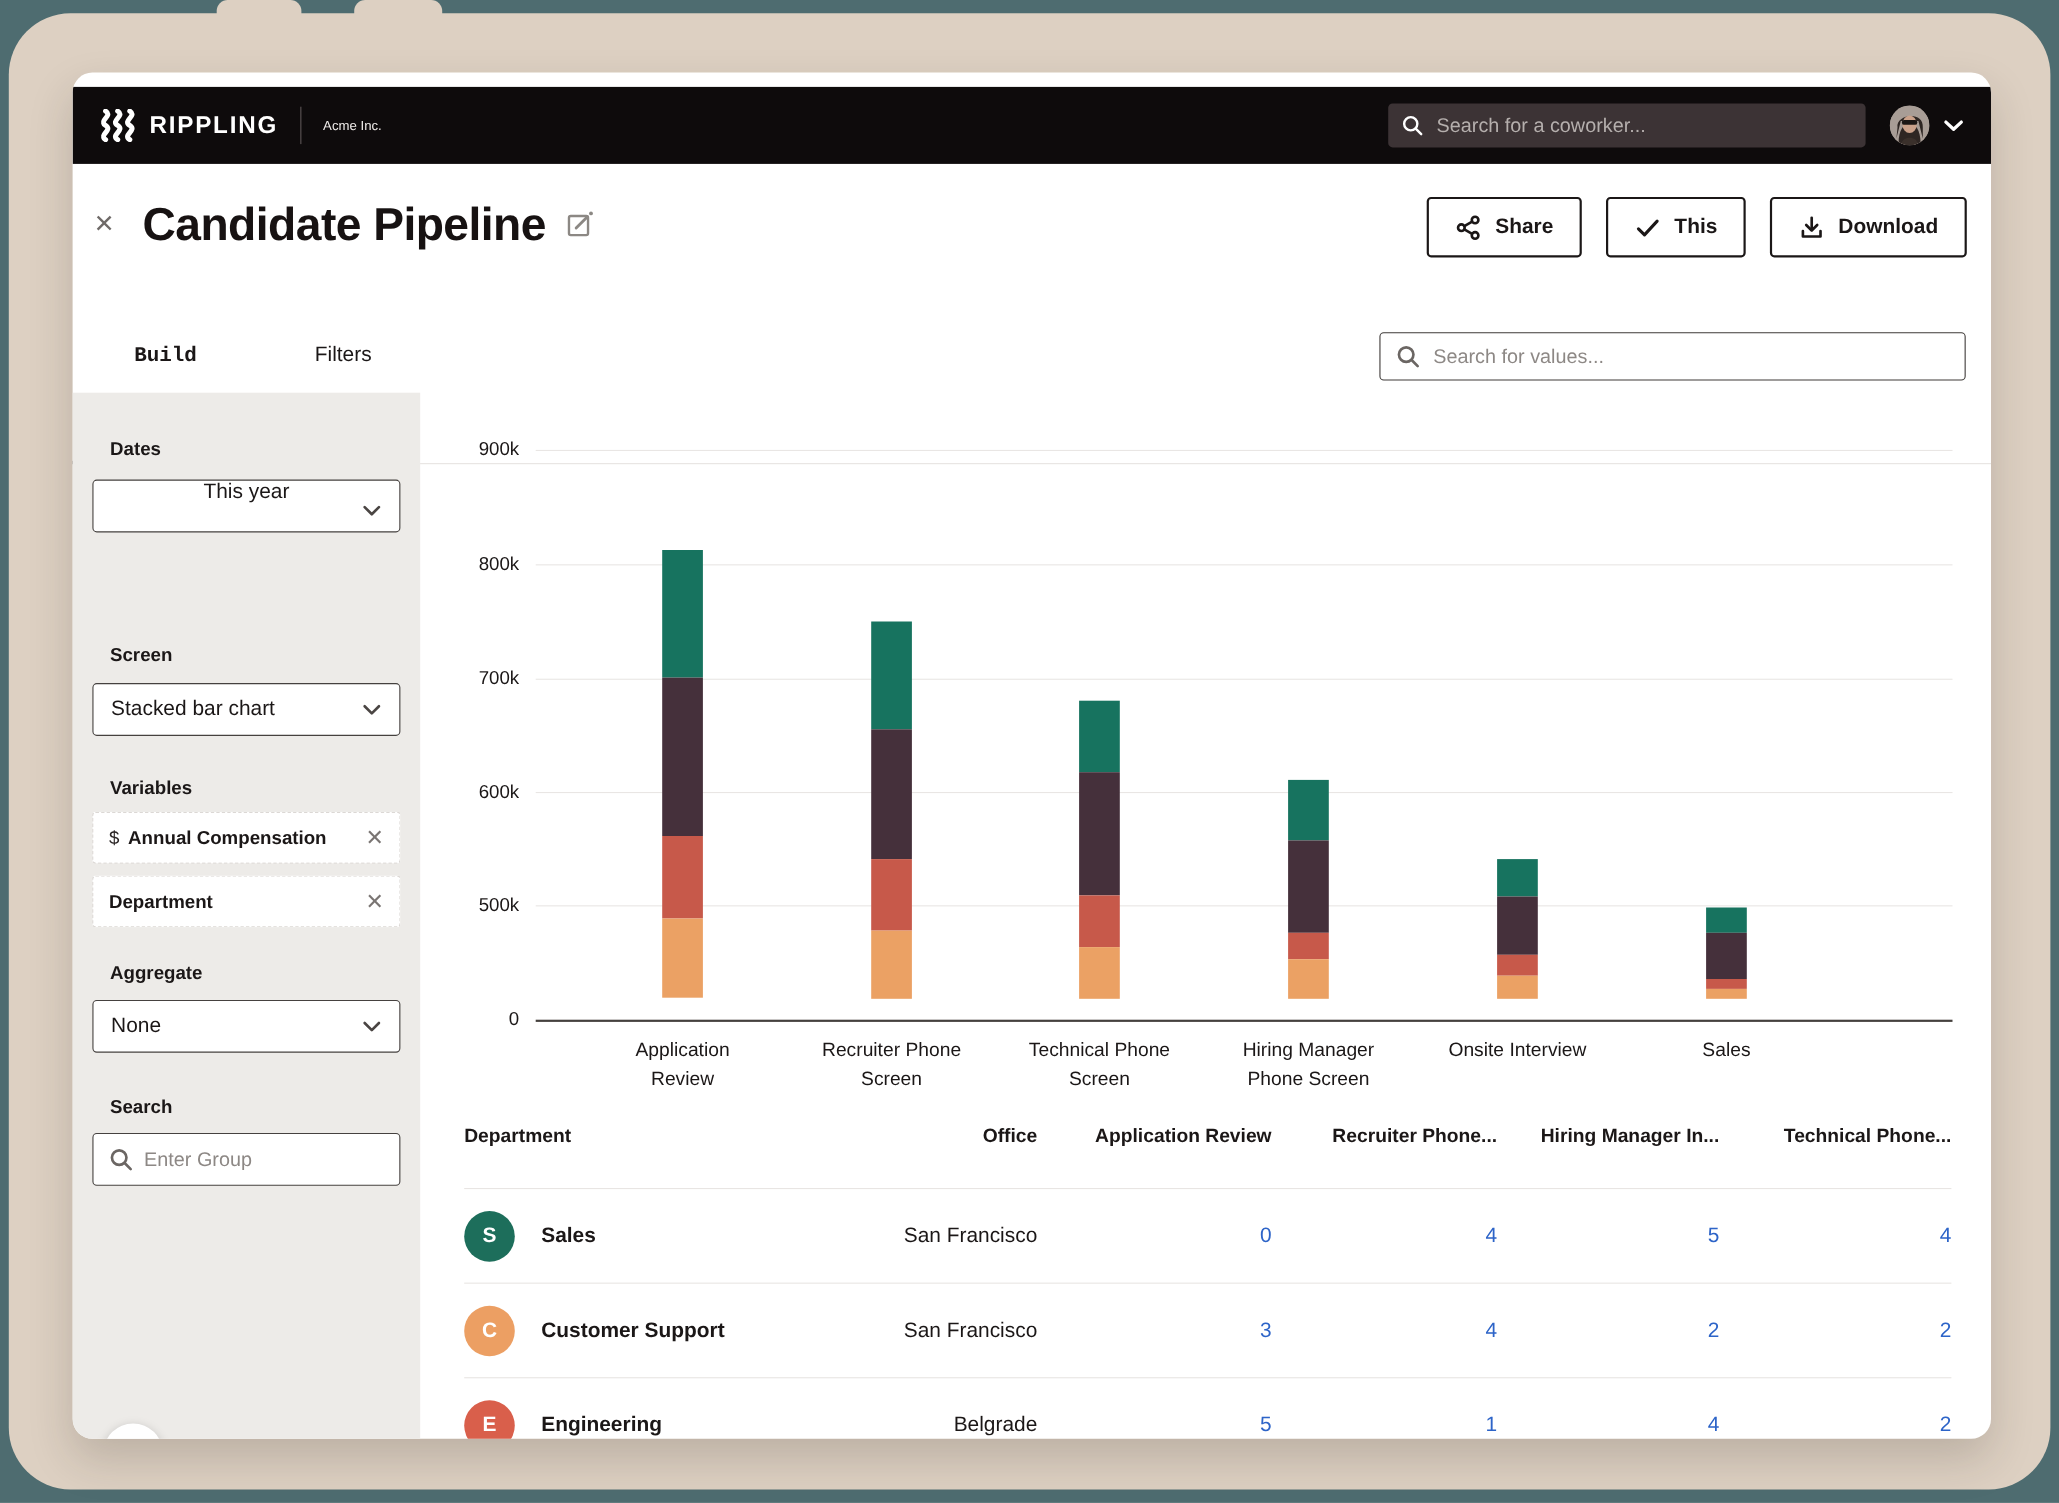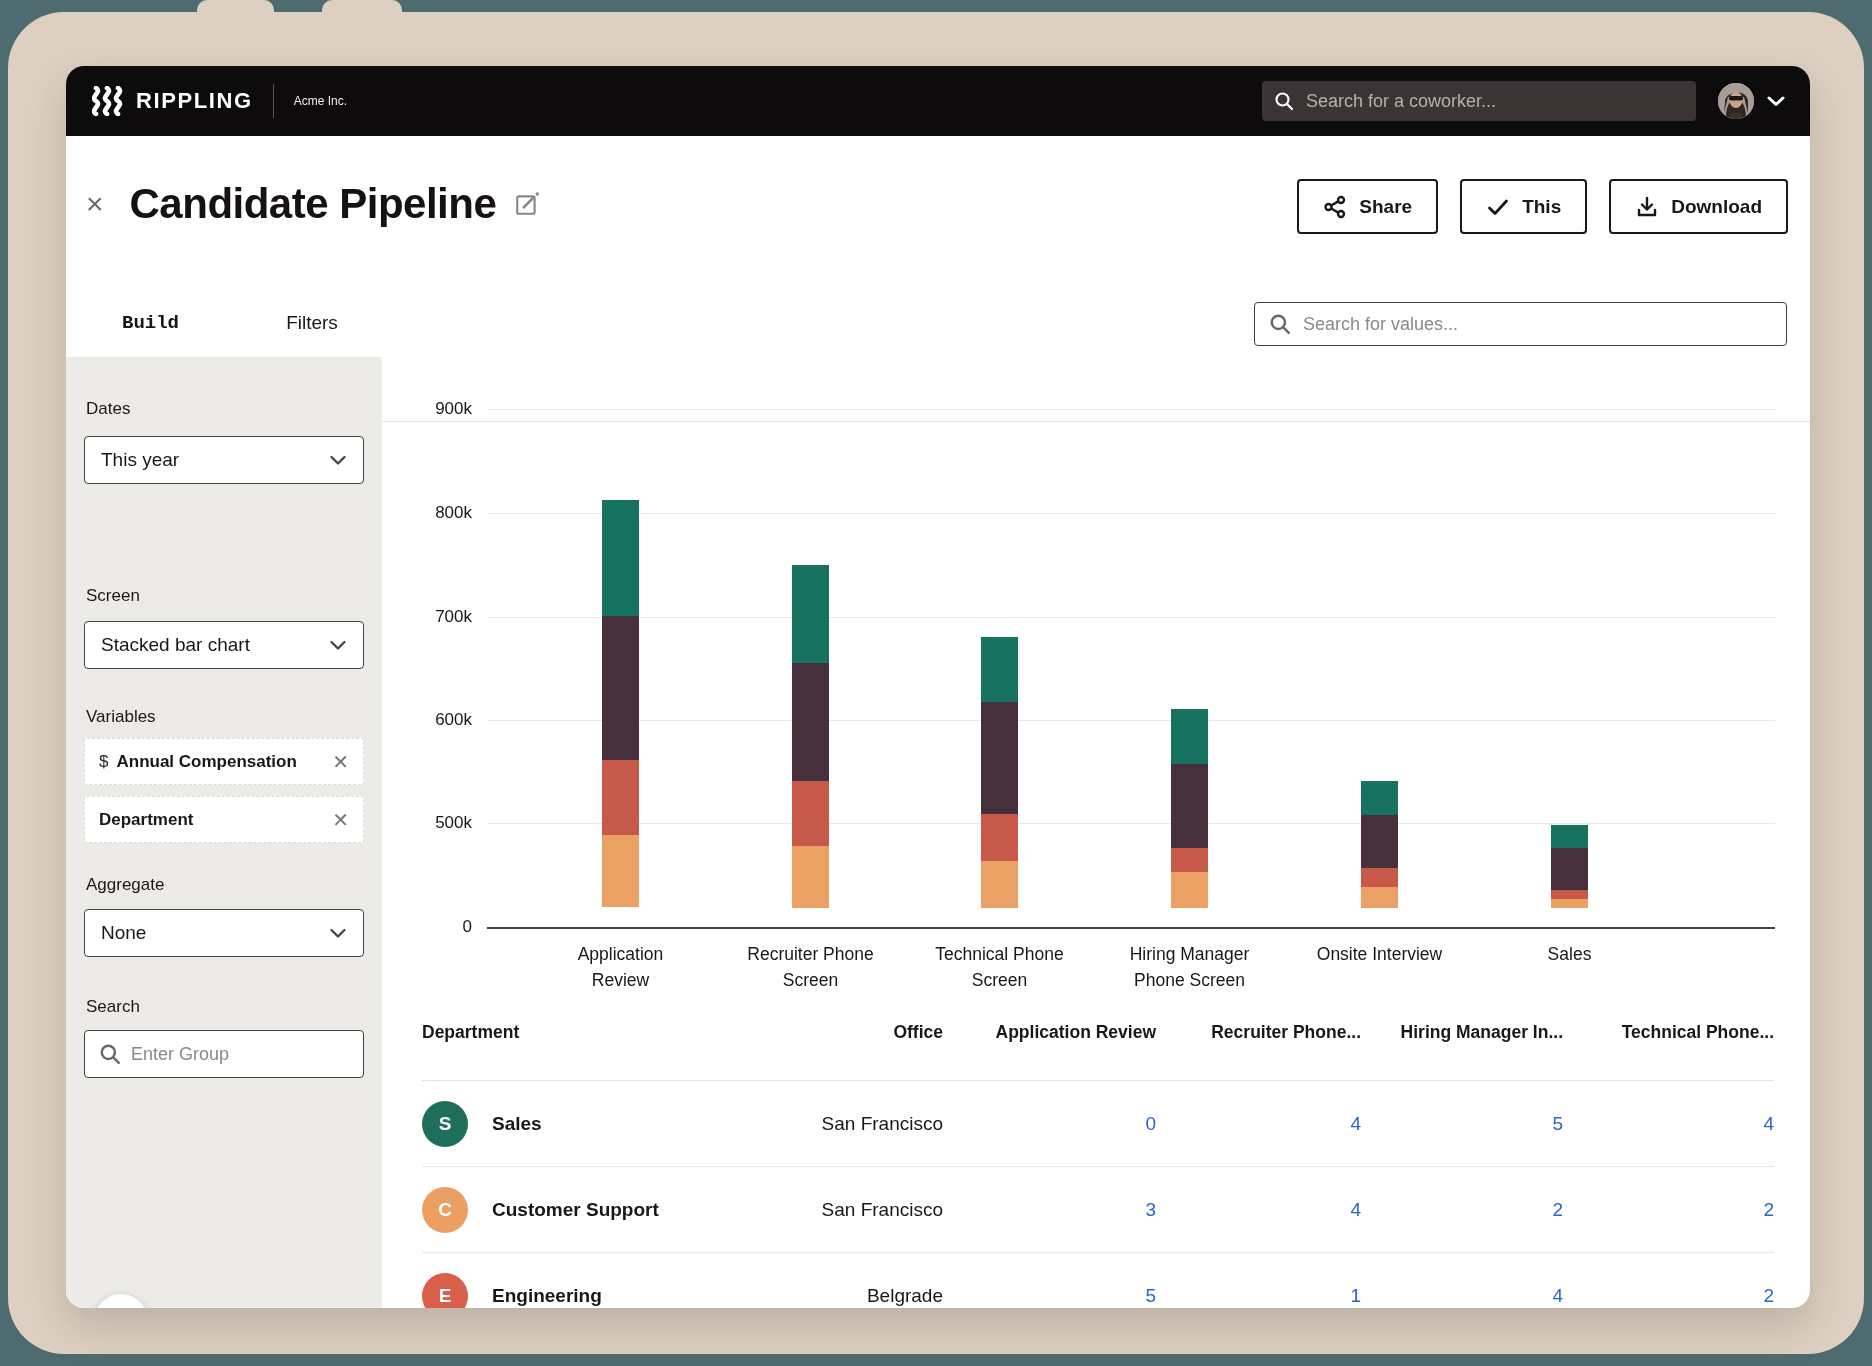--- a/index.html
+++ b/index.html
@@ -3,21 +3,21 @@
 <meta charset="utf-8">
 <style>
   html,body{margin:0;padding:0;background:#4e6c70;}
   *{box-sizing:border-box;font-family:"Liberation Sans","DejaVu Sans",sans-serif;}
   #stage{position:relative;width:1872px;height:1366px;background:#4e6c70;overflow:hidden;}
   .frame{position:absolute;left:8px;top:12px;width:1856px;height:1342px;background:#ddd0c2;border-radius:56px;}
   .frame-bump{position:absolute;background:#ddd0c2;border-radius:10px 10px 0 0;top:0;height:16px;}
   .card{position:absolute;left:66px;top:66px;width:1744px;height:1242px;background:#ffffff;border-radius:18px;overflow:hidden;box-shadow:0 18px 40px rgba(40,35,30,.18);}
 
   
-  .navbar{position:absolute;left:0;top:0;width:100%;height:70px;background:#0e0b0c;display:flex;align-items:center;text-align:right;}
+  .navbar{position:absolute;left:0;top:13px;width:100%;height:70px;background:#0e0b0c;display:flex;align-items:center;text-align:right;}
   .brand-wrap{display:flex;align-items:center;margin-left:26px;}
   .brand-text{color:#fff;font-weight:700;font-size:22px;letter-spacing:1.6px;margin-left:10px;}
   .nav-divider{width:1px;height:34px;background:#5c5556;margin:0 20px;}
   .company{color:#efecea;font-size:12px;}
   .nav-right{position:absolute;right:24px;top:0;height:70px;display:flex;align-items:center;}
   .nav-search{width:434px;height:40px;background:#3c3335;border-radius:4px;display:flex;align-items:center;padding:0 12px;color:#b5afad;font-size:18px;}
   .nav-search svg{margin-right:12px;flex:0 0 auto;}
   .avatar{width:36px;height:36px;border-radius:50%;overflow:hidden;margin-left:22px;background:#9f958e;}
   .nav-chevron{margin-left:12px;display:flex;align-items:center;}
 
@@ -32,21 +32,21 @@
   
   .tabs-row{position:absolute;left:0;top:206px;width:100%;height:150px;border-bottom:1px solid #e7e4e2;}
   .tab{position:absolute;top:40px;font-size:19px;color:#1b1717;text-align:center;cursor:pointer;}
   .tab.active{font-weight:700;}
   .tab-underline{position:absolute;left:0;top:147px;width:162px;height:3px;background:#1b1717;}
   .values-search{position:absolute;right:23px;top:30px;width:533px;height:44px;border:1.5px solid #3f3b39;border-radius:4px;display:flex;align-items:center;padding:0 14px;color:#8d8885;font-size:18px;background:#fff;}
   .values-search svg{margin-right:12px;}
 
   
   .sidebar{position:absolute;left:0;top:291px;width:316px;height:951px;background:#edebe8;}
-  .side-label{position:absolute;left:20px;font-size:17px;font-weight:400;color:#1b1717;}
+  .side-label{position:absolute;left:34px;font-size:17px;font-weight:700;color:#1b1717;}
   .side-select{position:absolute;left:18px;width:280px;height:48px;background:#fff;border:1.5px solid #45413f;border-radius:4px;display:flex;align-items:center;padding:0 16px;font-size:19px;color:#1b1717;cursor:pointer;}
   .side-select .chev{margin-left:auto;display:flex;align-items:center;}
   .chip{position:absolute;left:18px;width:280px;height:47px;background:#fff;border:1px dashed #dcd8d5;border-radius:3px;display:flex;align-items:center;padding:0 14px;font-size:17px;font-weight:700;color:#1b1717;}
   .chip .dollar{font-weight:400;color:#2b2626;margin-right:8px;font-size:17px;}
   .chip .chip-x{margin-left:auto;color:#7a7573;font-size:20px;font-weight:400;cursor:pointer;}
   .side-input{position:absolute;left:18px;width:280px;height:48px;background:#fff;border:1.5px solid #45413f;border-radius:4px;display:flex;align-items:center;padding:0 14px;font-size:18px;color:#8d8885;}
   .side-input svg{margin-right:10px;}
   .collapse-btn{position:absolute;left:28px;top:937px;width:54px;height:54px;border-radius:50%;background:#fff;box-shadow:0 3px 10px rgba(0,0,0,.22);display:flex;align-items:center;justify-content:center;font-size:24px;color:#1b1717;cursor:pointer;}
 
   
@@ -166,21 +166,21 @@
         <svg width="22" height="22" viewBox="0 0 20 20">
           <circle cx="8.5" cy="8.5" r="6" fill="none" stroke="#6b6663" stroke-width="2.2"></circle>
           <line x1="13" y1="13" x2="18" y2="18" stroke="#6b6663" stroke-width="2.2" stroke-linecap="round"></line>
         </svg>
         <span>Search for values...</span>
       </div>
     </div>
 
     <div class="sidebar">
       <div class="side-label" style="top:42px;">Dates</div>
-      <div class="side-select" style="top:79px;">
+      <div class="side-select" style="top:79px;flex-direction:column;">
         <span>This year</span>
         <span class="chev">
           <svg width="18" height="11" viewBox="0 0 18 11">
               <polyline points="2.5,2 9,8.5 15.5,2" fill="none" stroke="#4a4543" stroke-width="2.4" stroke-linecap="round" stroke-linejoin="round"></polyline>
             </svg>
         </span>
       </div>
 
       <div class="side-label" style="top:229px;">Screen</div>
       <div class="side-select" style="top:264px;">

